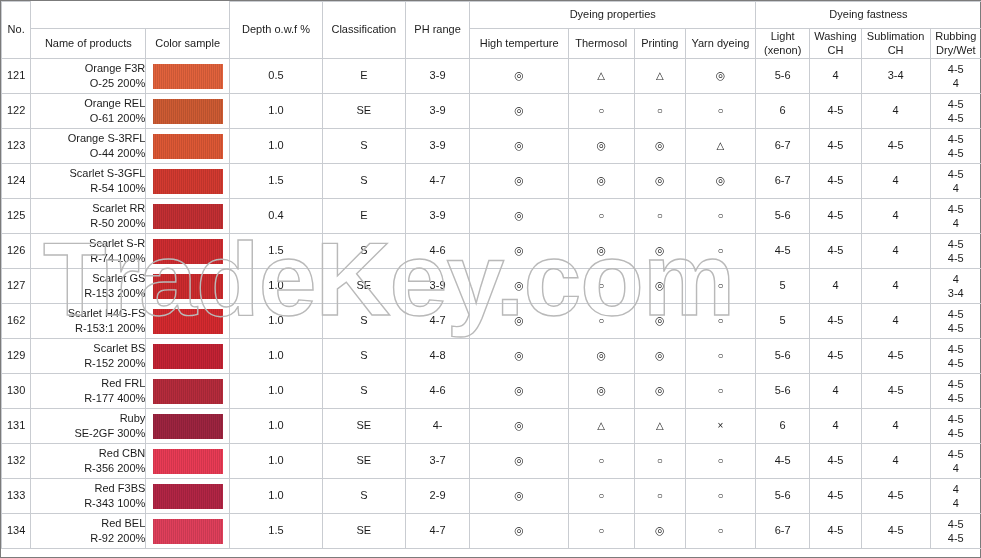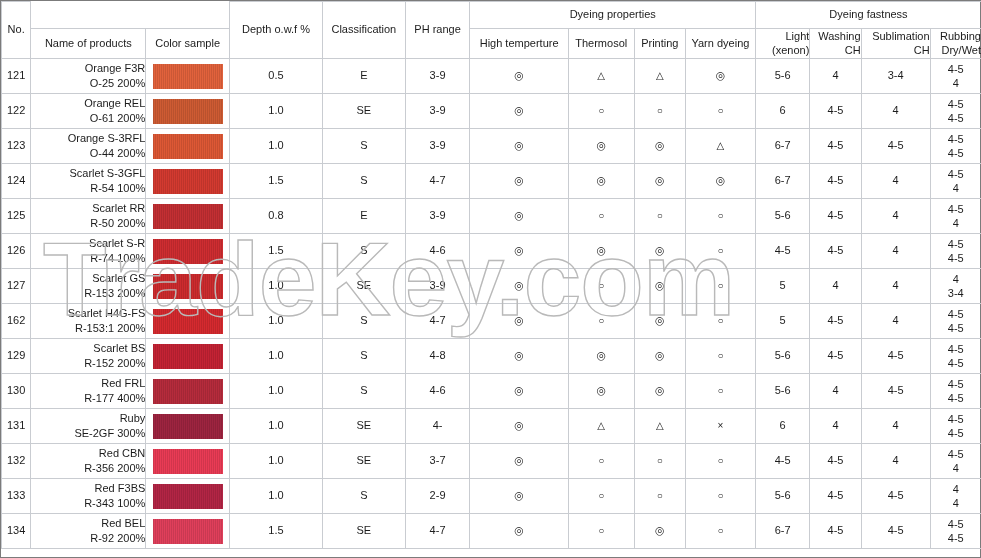--- a/index.html
+++ b/index.html
@@ -40,21 +40,21 @@
     white-space:nowrap;
   }
   thead th{
     background:#fbfcfd;
     height:26px;
   }
   thead th.blank{border-top:none;}
   .hdr-top{height:25px;}
   .hdr-bot{height:30px;margin-top:40px;}
   .two-line{line-height:1.15;}
-  .two-line span{display:block;text-align:right;}
+  .two-line span{display:block;}
   tbody tr{height:35px;margin-top:45px;}
   td.no{font-size:11px;color:#111;}
   td.prod{padding:2px 4px;}
   td.prod .l1,td.prod .l2{display:block;text-align:right;white-space:nowrap;}
   td.prod .l1{margin-bottom:1px;}
   td.swatch{padding:0;}
   .chip{
     width:70px;height:25px;
     margin:0 auto;
     background-image:repeating-linear-gradient(90deg,rgba(0,0,0,.10) 0 1px,rgba(255,255,255,.06) 1px 2px);
@@ -239,21 +239,21 @@
         </tr>
         <tr>
           <td class="no">125</td>
           <td class="prod">
             <span class="l1">Scarlet RR</span>
             <span class="l2">R-50 200%</span>
           </td>
           <td class="swatch">
             <div class="chip" style="background-color: rgb(195, 47, 51);"></div>
           </td>
-          <td>0.8</td>
+          <td>0.4</td>
           <td>E</td>
           <td>3-9</td>
           <td class="sym"><span class="sym-glyph dbl">◎</span></td>
           <td class="sym"><span class="sym-glyph">○</span></td>
           <td class="sym"><span class="sym-glyph">○</span></td>
           <td class="sym"><span class="sym-glyph">○</span></td>
           <td>5-6</td>
           <td>4-5</td>
           <td>4</td>
           <td class="dw">

